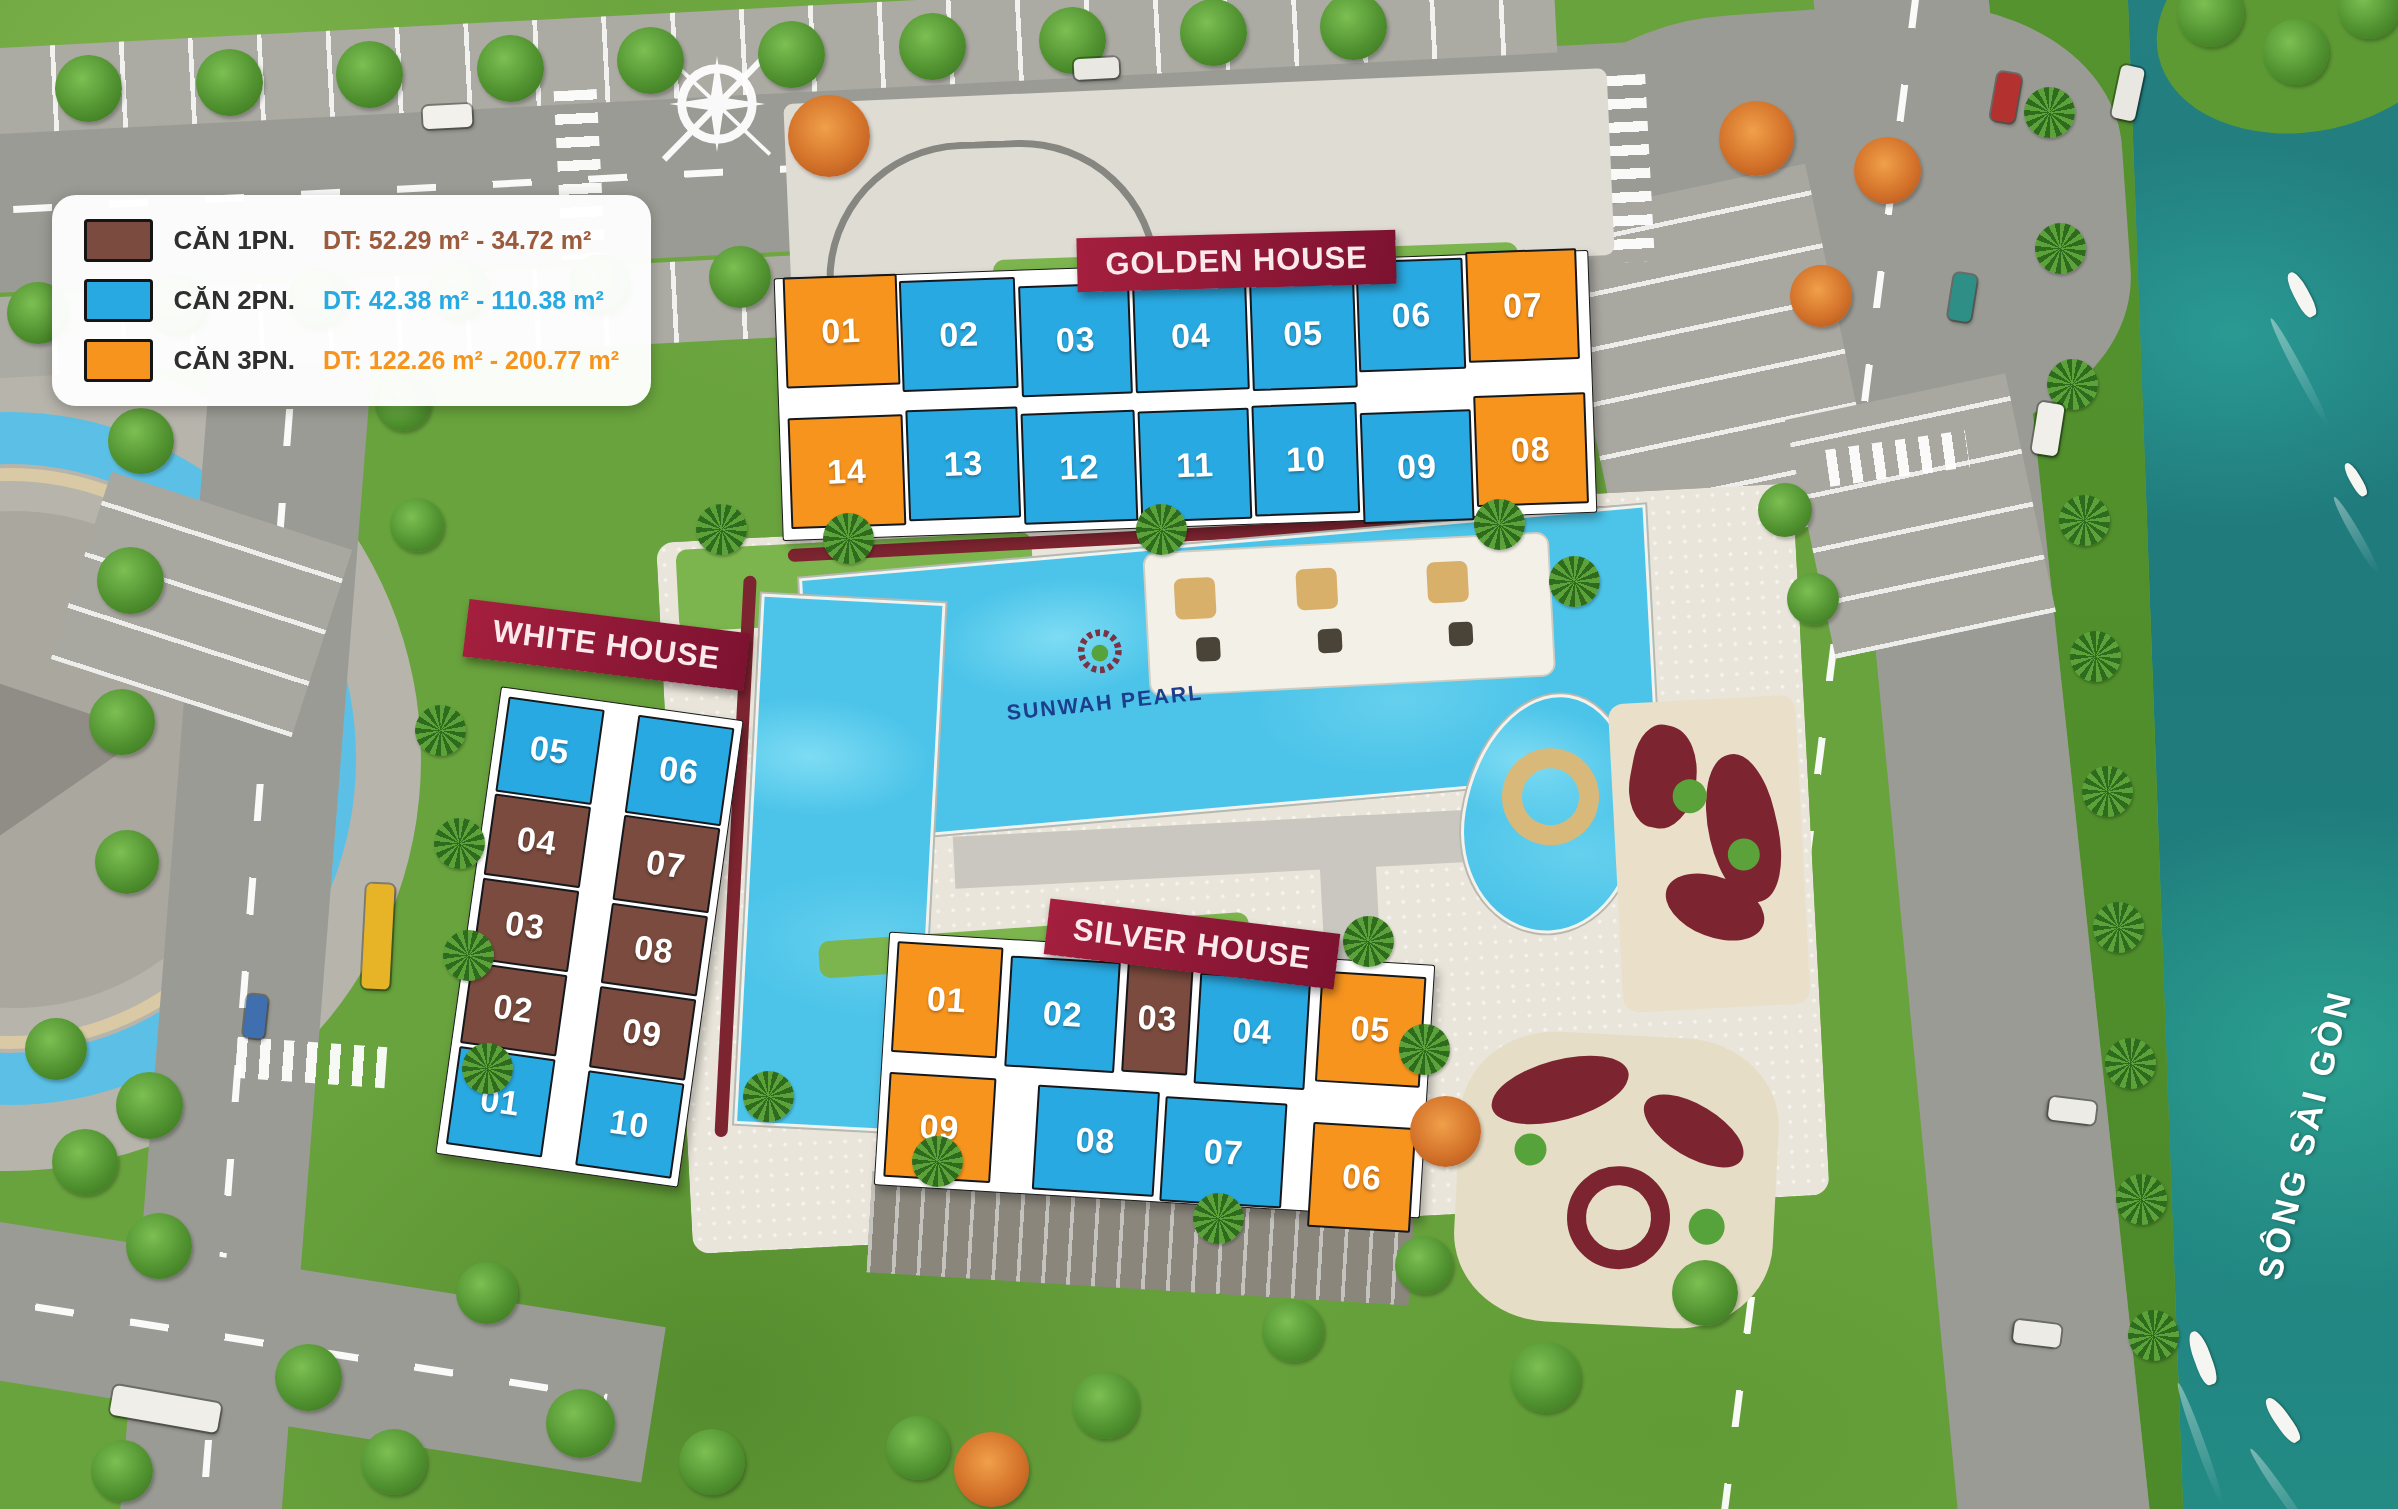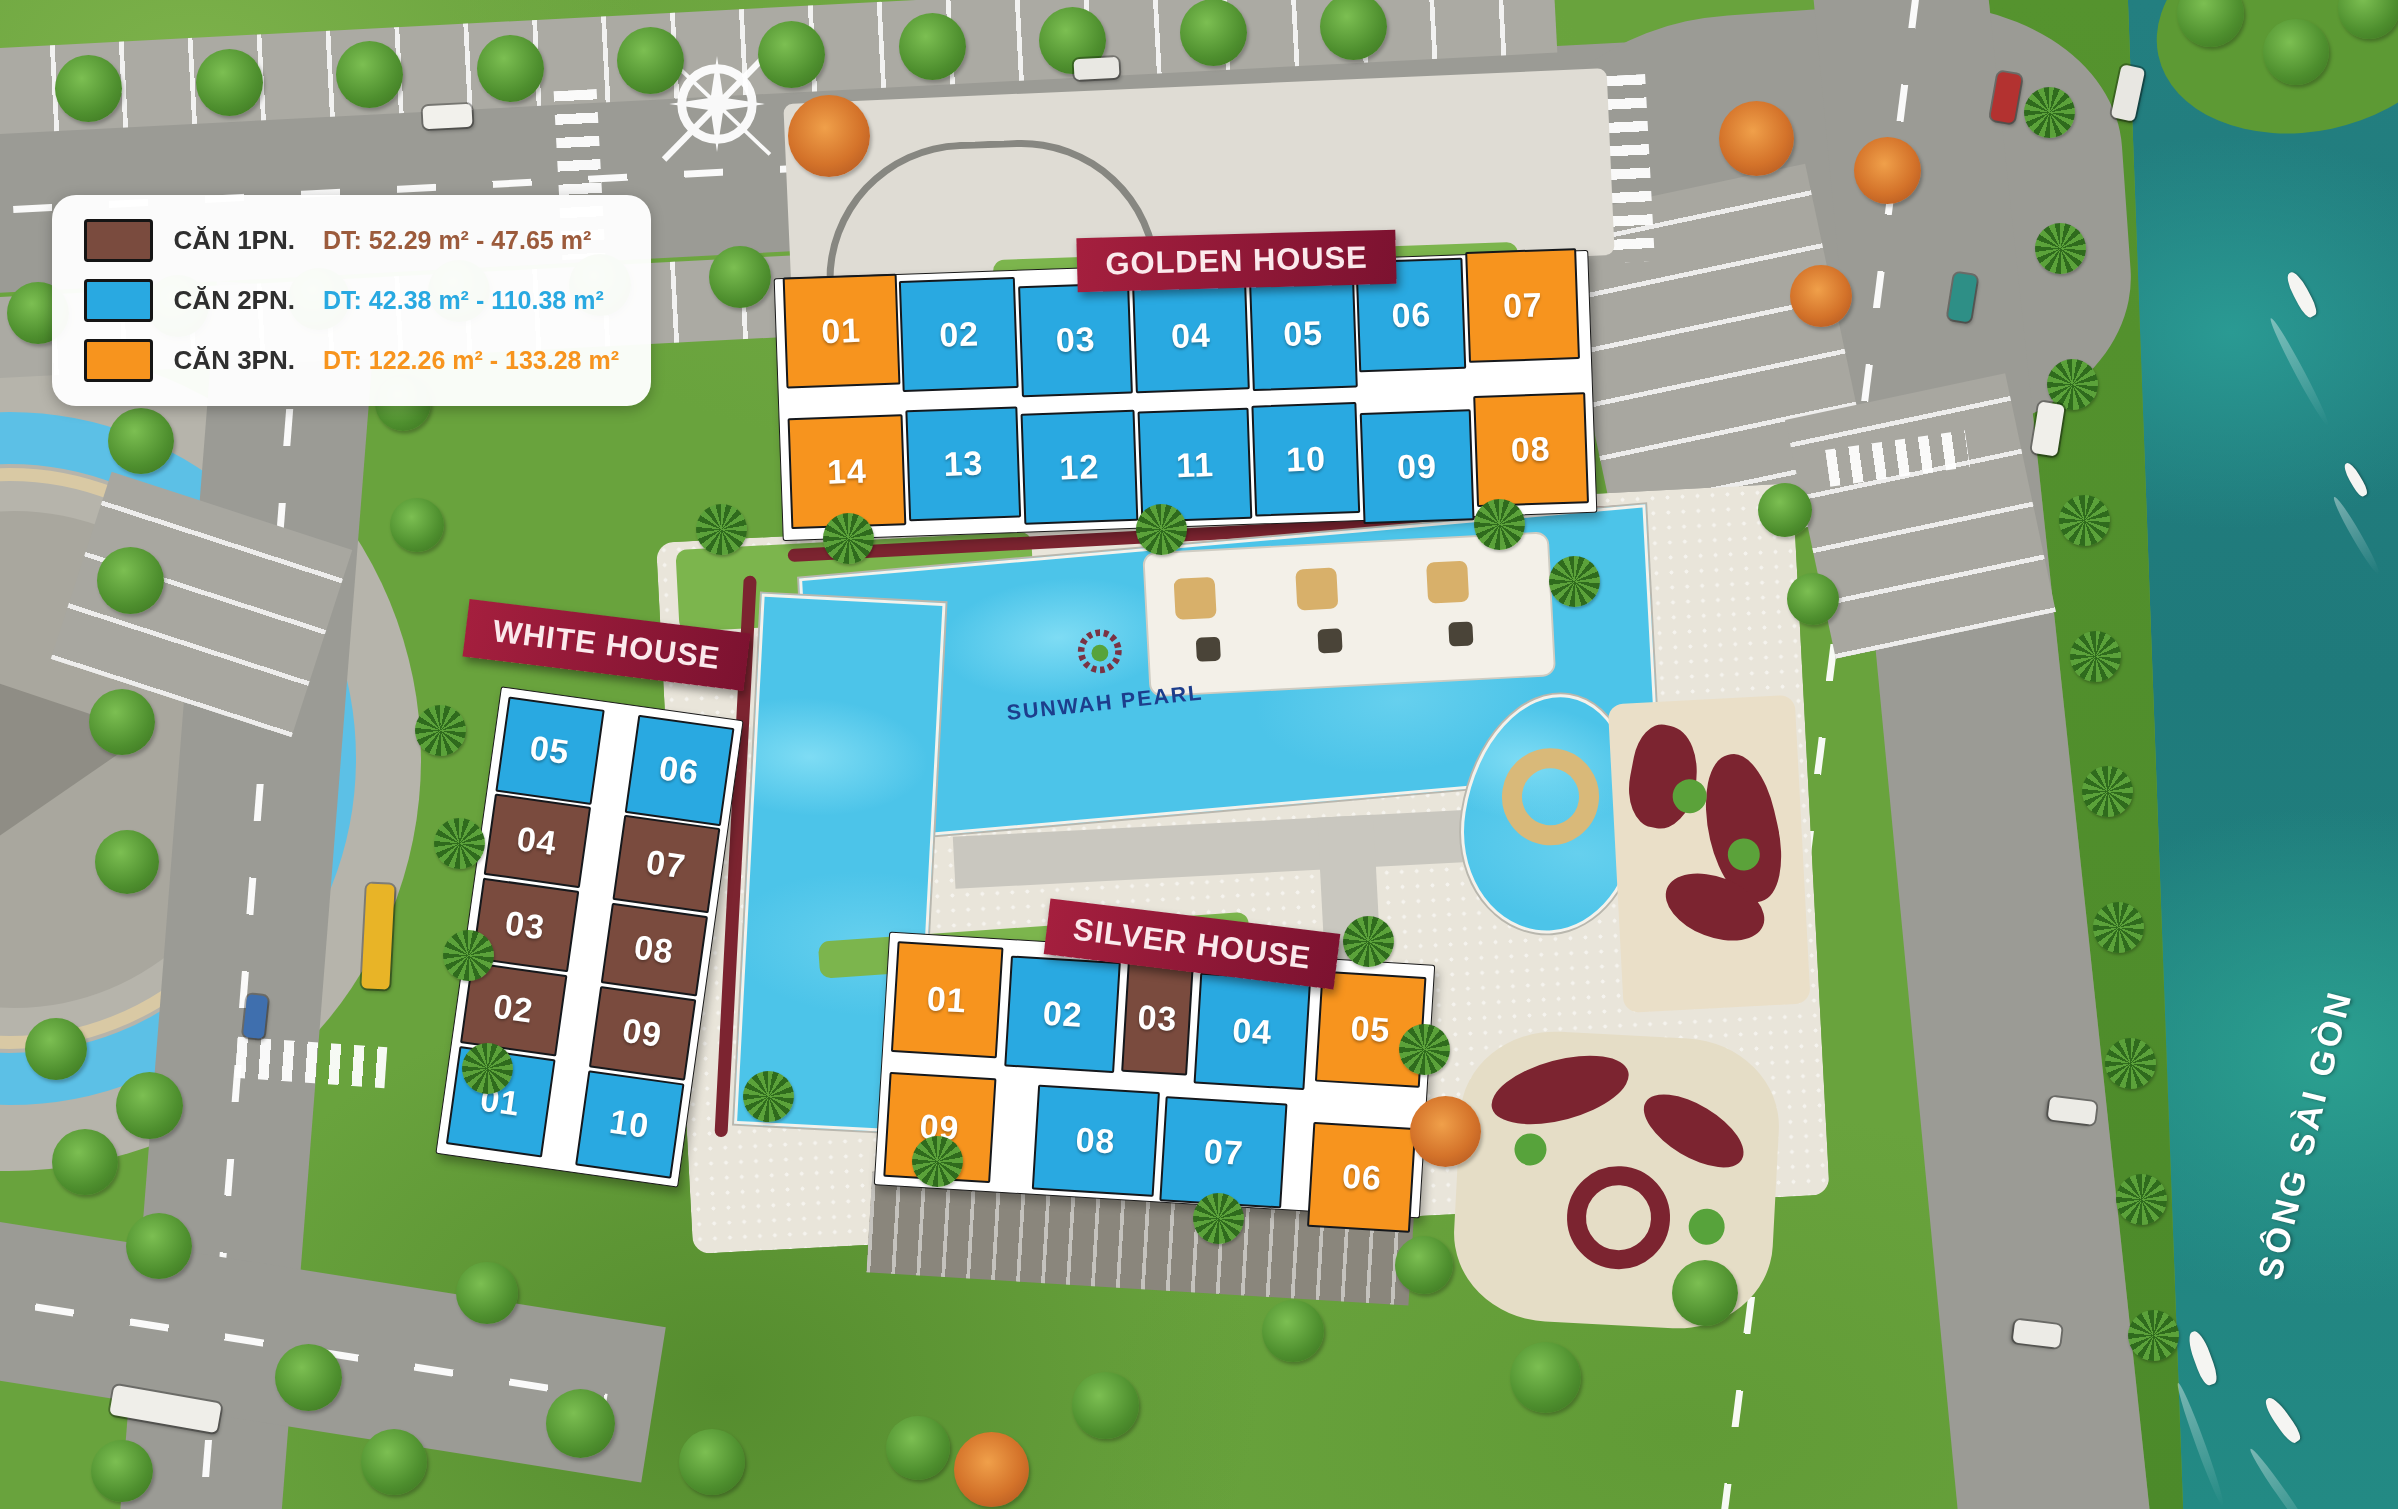--- a/index.html
+++ b/index.html
@@ -246,31 +246,31 @@
   <div class="abs banner" style="left:1077px;top:234px;width:319px;height:54px;transform:rotate(-1.5deg);z-index:8;">GOLDEN HOUSE</div>
   <div class="abs banner" style="left:465px;top:616px;width:283px;height:58px;transform:rotate(7deg);z-index:8;">WHITE HOUSE</div>
   <div class="abs banner" style="left:1046px;top:916px;width:292px;height:56px;transform:rotate(7deg);z-index:8;">SILVER HOUSE</div>
 
   <div class="abs" id="river-label" style="left:2071px;top:1115px;width:468px;transform:rotate(-76deg);transform-origin:center;text-align:center;">SÔNG SÀI GÒN</div>
 
   <div class="abs" id="legend" style="left:52px;top:195px;z-index:10;">
       <div class="lg-row">
         <div class="lg-swatch" style="background: rgb(122, 75, 62);"></div>
         <span class="lg-label">CĂN 1PN.</span>
-        <span class="lg-detail" style="color: rgb(156, 91, 60);">DT: 52.29 m² - 47.65 m²</span>
+        <span class="lg-detail" style="color: rgb(156, 91, 60);">DT: 52.29 m² - 34.72 m²</span>
       </div>
       <div class="lg-row">
         <div class="lg-swatch" style="background: rgb(41, 169, 225);"></div>
         <span class="lg-label">CĂN 2PN.</span>
         <span class="lg-detail" style="color: rgb(41, 169, 225);">DT: 42.38 m² - 110.38 m²</span>
       </div>
       <div class="lg-row">
         <div class="lg-swatch" style="background: rgb(247, 148, 30);"></div>
         <span class="lg-label">CĂN 3PN.</span>
-        <span class="lg-detail" style="color: rgb(247, 148, 30);">DT: 122.26 m² - 133.28 m²</span>
+        <span class="lg-detail" style="color: rgb(247, 148, 30);">DT: 122.26 m² - 200.77 m²</span>
       </div>
     </div>
 
   <div class="abs" id="decor" style="inset:0;pointer-events:none;">
       <div class="abs tree" style="left: 55px; top: 55px; width: 67px; height: 67px;"></div>
       <div class="abs tree" style="left: 196px; top: 49px; width: 67px; height: 67px;"></div>
       <div class="abs tree" style="left: 336px; top: 41px; width: 67px; height: 67px;"></div>
       <div class="abs tree" style="left: 477px; top: 35px; width: 67px; height: 67px;"></div>
       <div class="abs tree" style="left: 617px; top: 27px; width: 67px; height: 67px;"></div>
       <div class="abs tree" style="left: 758px; top: 20.6px; width: 67px; height: 67px;"></div>

